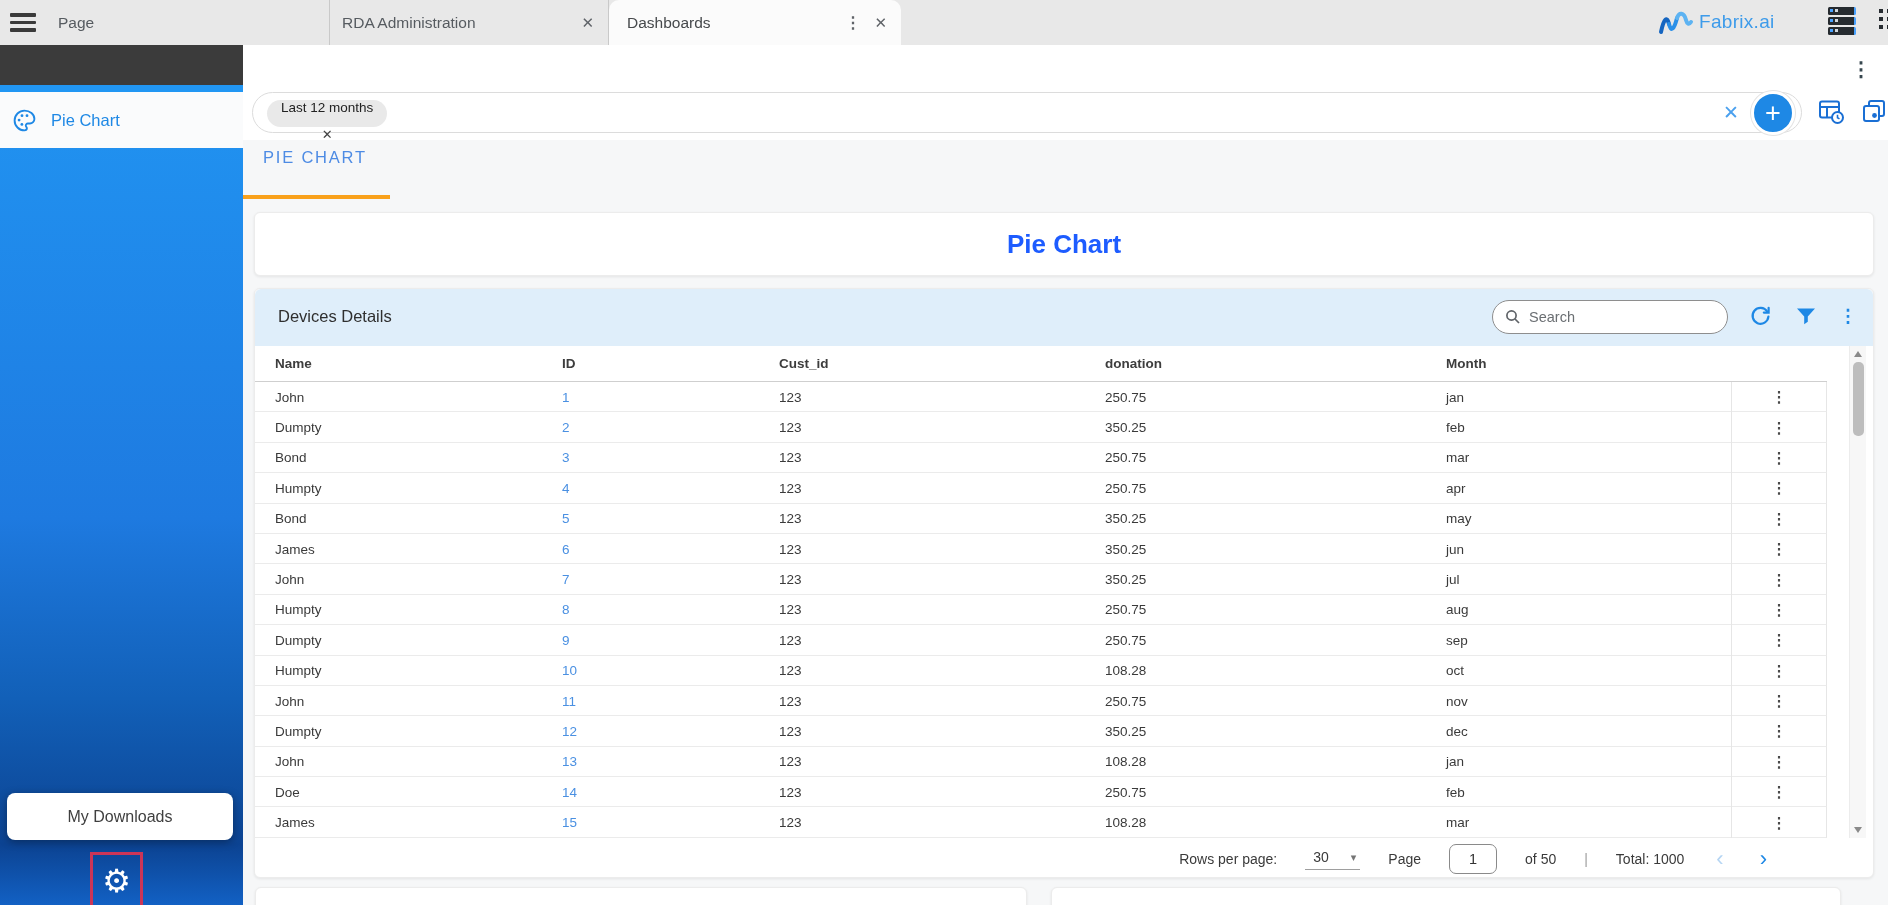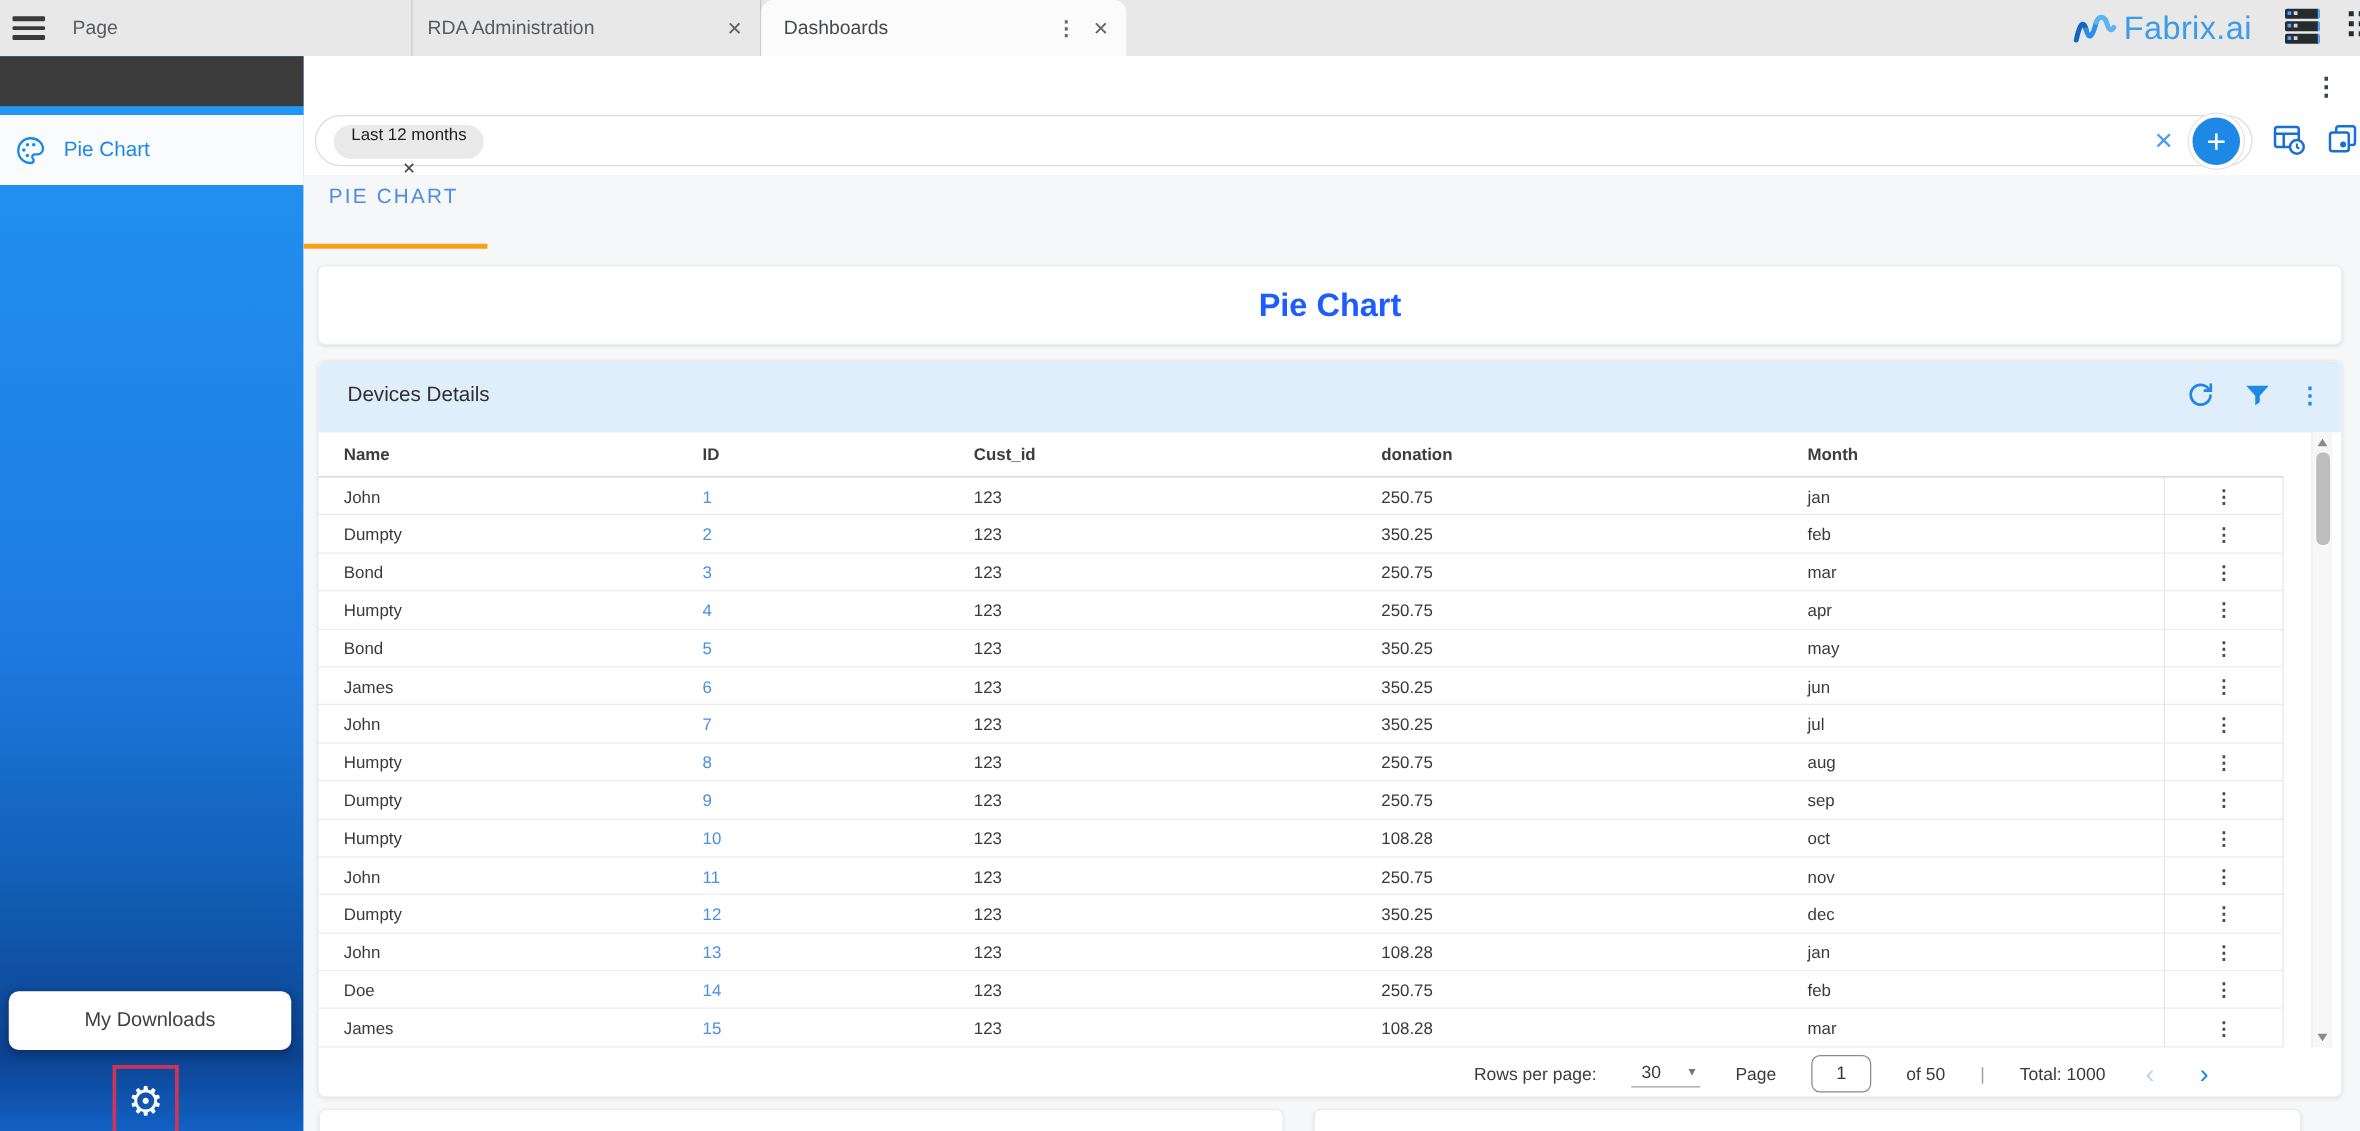--- a/index.html
+++ b/index.html
@@ -13,21 +13,21 @@
   .hamburger { position:absolute; left:10px; top:13px; width:26px; height:19px; cursor:pointer; }
   .hamburger span { display:block; width:26px; height:3.6px; background:#3a3a3a; margin-bottom:4px; border-radius:1px; }
   .tab { position:absolute; top:0; height:45px; display:flex; align-items:center; font-size:15.5px; color:#565b60; }
   .tab .tab-label { white-space:nowrap; }
   .tab-home { left:40px; width:290px; padding-left:18px; border-right:1px solid #c9c9c9; }
   .tab-rda { left:330px; width:279px; padding-left:12px; border-right:1px solid #c9c9c9; }
   .tab-dash { left:609px; width:292px; padding-left:18px; background:#fbfbfb; border-radius:10px 10px 0 0; color:#46494c; }
   .tab-close { position:absolute; right:14px; font-size:15px; color:#5f6368; cursor:pointer; }
   .tab-kebab { position:absolute; right:40px; font-size:16px; color:#5f6368; font-weight:bold; cursor:pointer; }
   .logo { position:absolute; left:1658px; top:4px; height:36px; display:flex; align-items:center; }
-  .logo-text { font-size:26px; color:#3d9bea; font-weight:500; letter-spacing:.3px; margin-left:5px; }
+  .logo-text { font-size:19px; color:#3d9bea; font-weight:500; letter-spacing:.3px; margin-left:5px; }
   .srv-icon { position:absolute; left:1828px; top:7px; width:28px; }
   .srv-bar { width:28px; height:7.5px; background:#262b30; border-radius:1.5px; margin-bottom:2.5px; border-right:2px solid #4aa3ff; display:flex; align-items:center; padding-left:2px; gap:2px; }
   .srv-bar i { display:block; width:3px; height:3px; background:#4aa3ff; }
   .srv-bar i + i { background:#cfd6dc; }
   .apps-dots { position:absolute; left:1879px; top:9px; width:14px; display:grid; grid-template-columns:4px 4px; gap:4px; }
   .apps-dots i { width:4px; height:4px; background:#262b30; display:block; }
   
   .sidebar { position:absolute; left:0; top:45px; width:243px; height:860px;
     background:linear-gradient(180deg,#2196f3 0%,#1e7ae0 55%,#1260b8 76%,#0c4392 93%,#1261c4 100%); }
   .side-dark { position:absolute; left:0; top:0; width:243px; height:40px; background:#3b3b3b; }
@@ -202,20 +202,27 @@
   <div class="view-tab">PIE CHART</div>
   <div class="tab-underline"></div>
 
   <div class="card title-card">
     <span class="page-title">Pie Chart</span>
   </div>
 
   <div class="card table-card">
     <div class="tbar">
       <span class="tbar-title">Devices Details</span>
+      <div class="search">
+        <svg width="16" height="16" viewBox="0 0 16 16">
+          <circle cx="6.5" cy="6.5" r="4.6" fill="none" stroke="#5f6368" stroke-width="1.7"></circle>
+          <line x1="10" y1="10" x2="14" y2="14" stroke="#5f6368" stroke-width="1.7"></line>
+        </svg>
+        <input type="text" placeholder="Search" style="">
+      </div>
       <svg class="refresh-icon" width="25" height="25" viewBox="0 0 24 24">
         <path d="M18.4 7.2A7.6 7.6 0 1 0 19.6 12" fill="none" stroke="#1e88e5" stroke-width="2.1" stroke-linecap="round"></path>
         <path d="M19.8 3.6v4.6h-4.6" fill="none" stroke="#1e88e5" stroke-width="2.1" stroke-linecap="round"></path>
       </svg>
       <svg class="funnel-icon" width="24" height="24" viewBox="0 0 24 24">
         <path d="M3 4.5h18l-7.2 8v5.3l-3.6 2.4v-7.7z" fill="#1e88e5"></path>
       </svg>
       <span class="tbar-kebab">⋮</span>
     </div>
 

